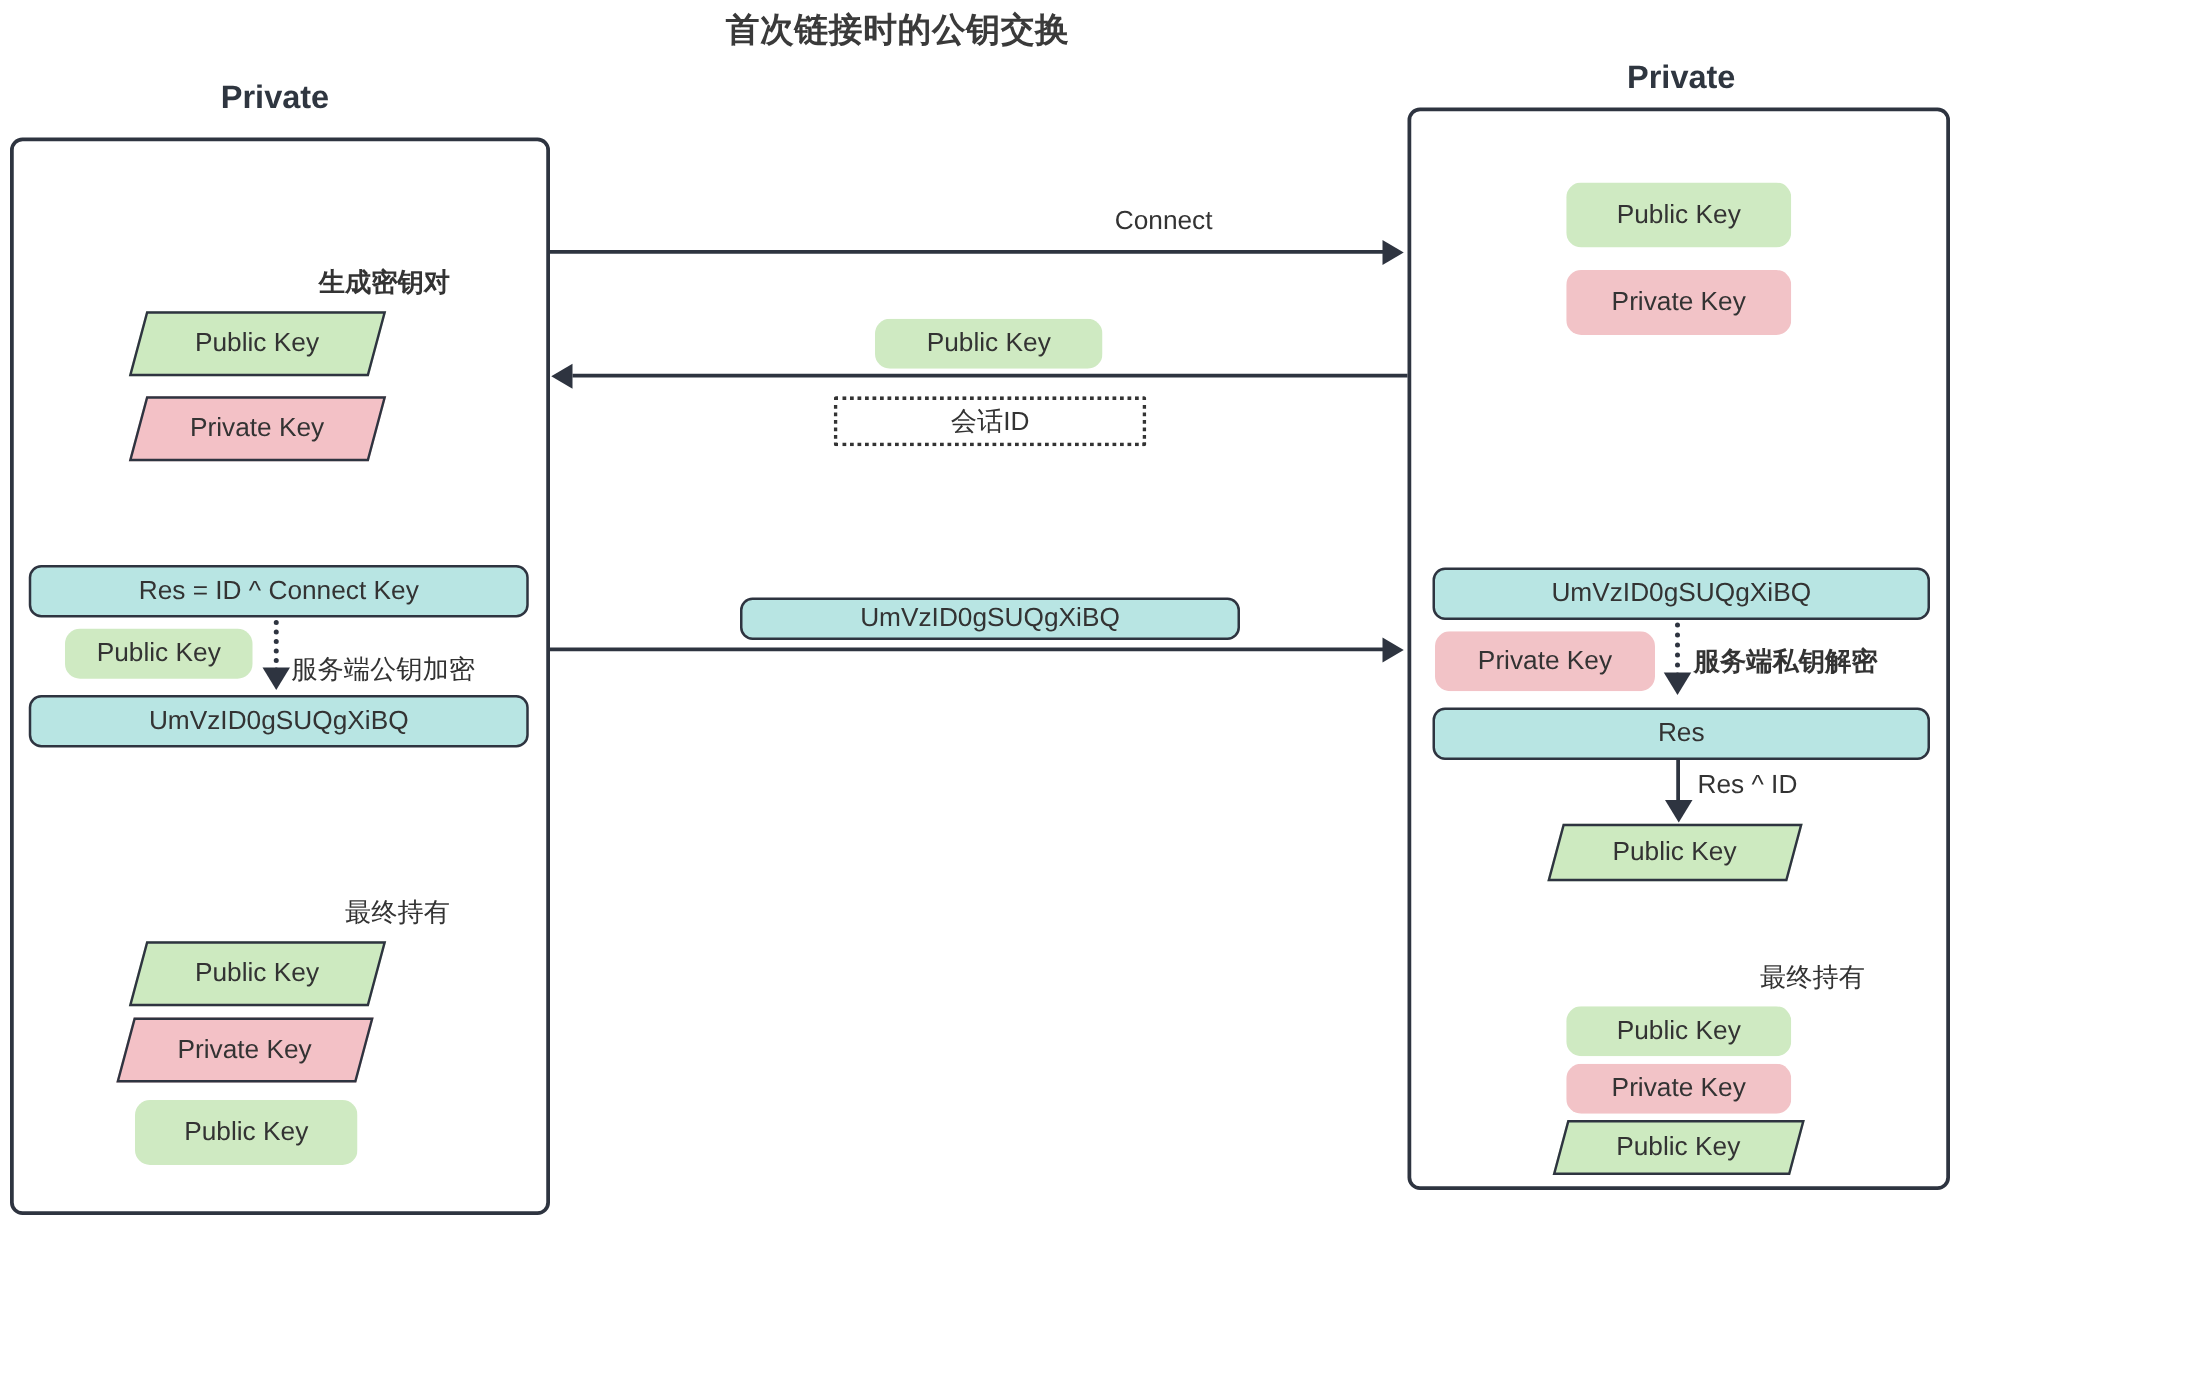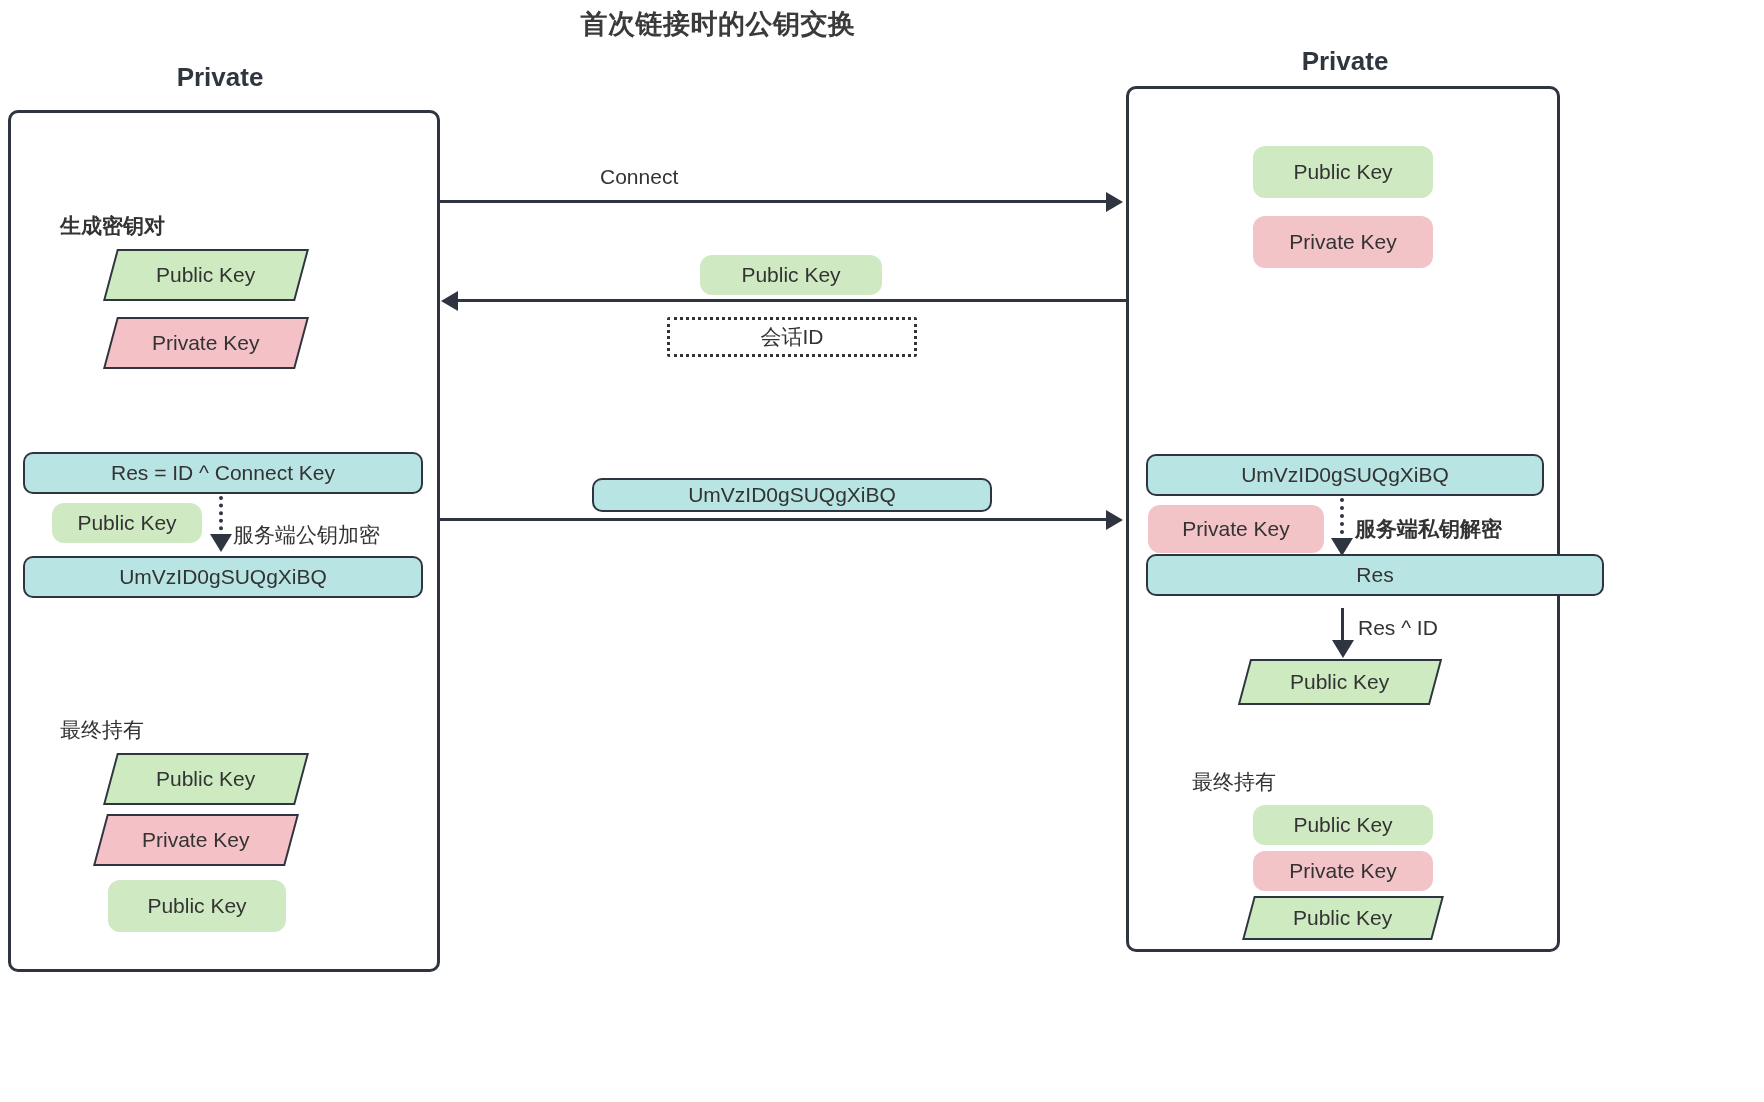--- a/index.html
+++ b/index.html
@@ -95,21 +95,21 @@
     border-radius: 2px;
   }
 
   
   .label {
     position: absolute;
     font-size: 21px;
     color: #333333;
     white-space: nowrap;
   }
-  .label.center { text-align: left; }
+  .label.center { text-align: right; }
 
   
   .h-arrow {
     position: absolute;
     height: 3px;
     background: #2e3440;
   }
   .arrow-head-right {
     position: absolute;
     width: 0; height: 0;
@@ -208,21 +208,21 @@
 
 <div class="v-line-dotted" style="left:1340px; top:498px; height:44px;"></div>
 <div class="arrow-head-down" style="left:1331px; top:538px;"></div>
 
 <div class="shape soft red" style="left:1148px; top:505px; width:176px; height:48px;">
   <span>Private Key</span>
 </div>
 
 <div class="label" style="left:1355px; top:515px;font-weight:bold;">服务端私钥解密</div>
 
-<div class="shape cyan-box" style="left:1146px; top:554px; width:458px; height:42px;">
+<div class="shape cyan-box" style="left:1146px; top:566px; width:398px; height:42px;">
   <span>Res</span>
 </div>
 
 <div class="v-line-solid" style="left:1341px; top:608px; height:36px;"></div>
 <div class="arrow-head-down" style="left:1332px; top:640px;"></div>
 <div class="label" style="left:1358px; top:616px;">Res ^ ID</div>
 
 <div class="shape para green" style="left:1244px; top:659px; width:192px; height:46px;">
   <span>Public Key</span>
 </div>

